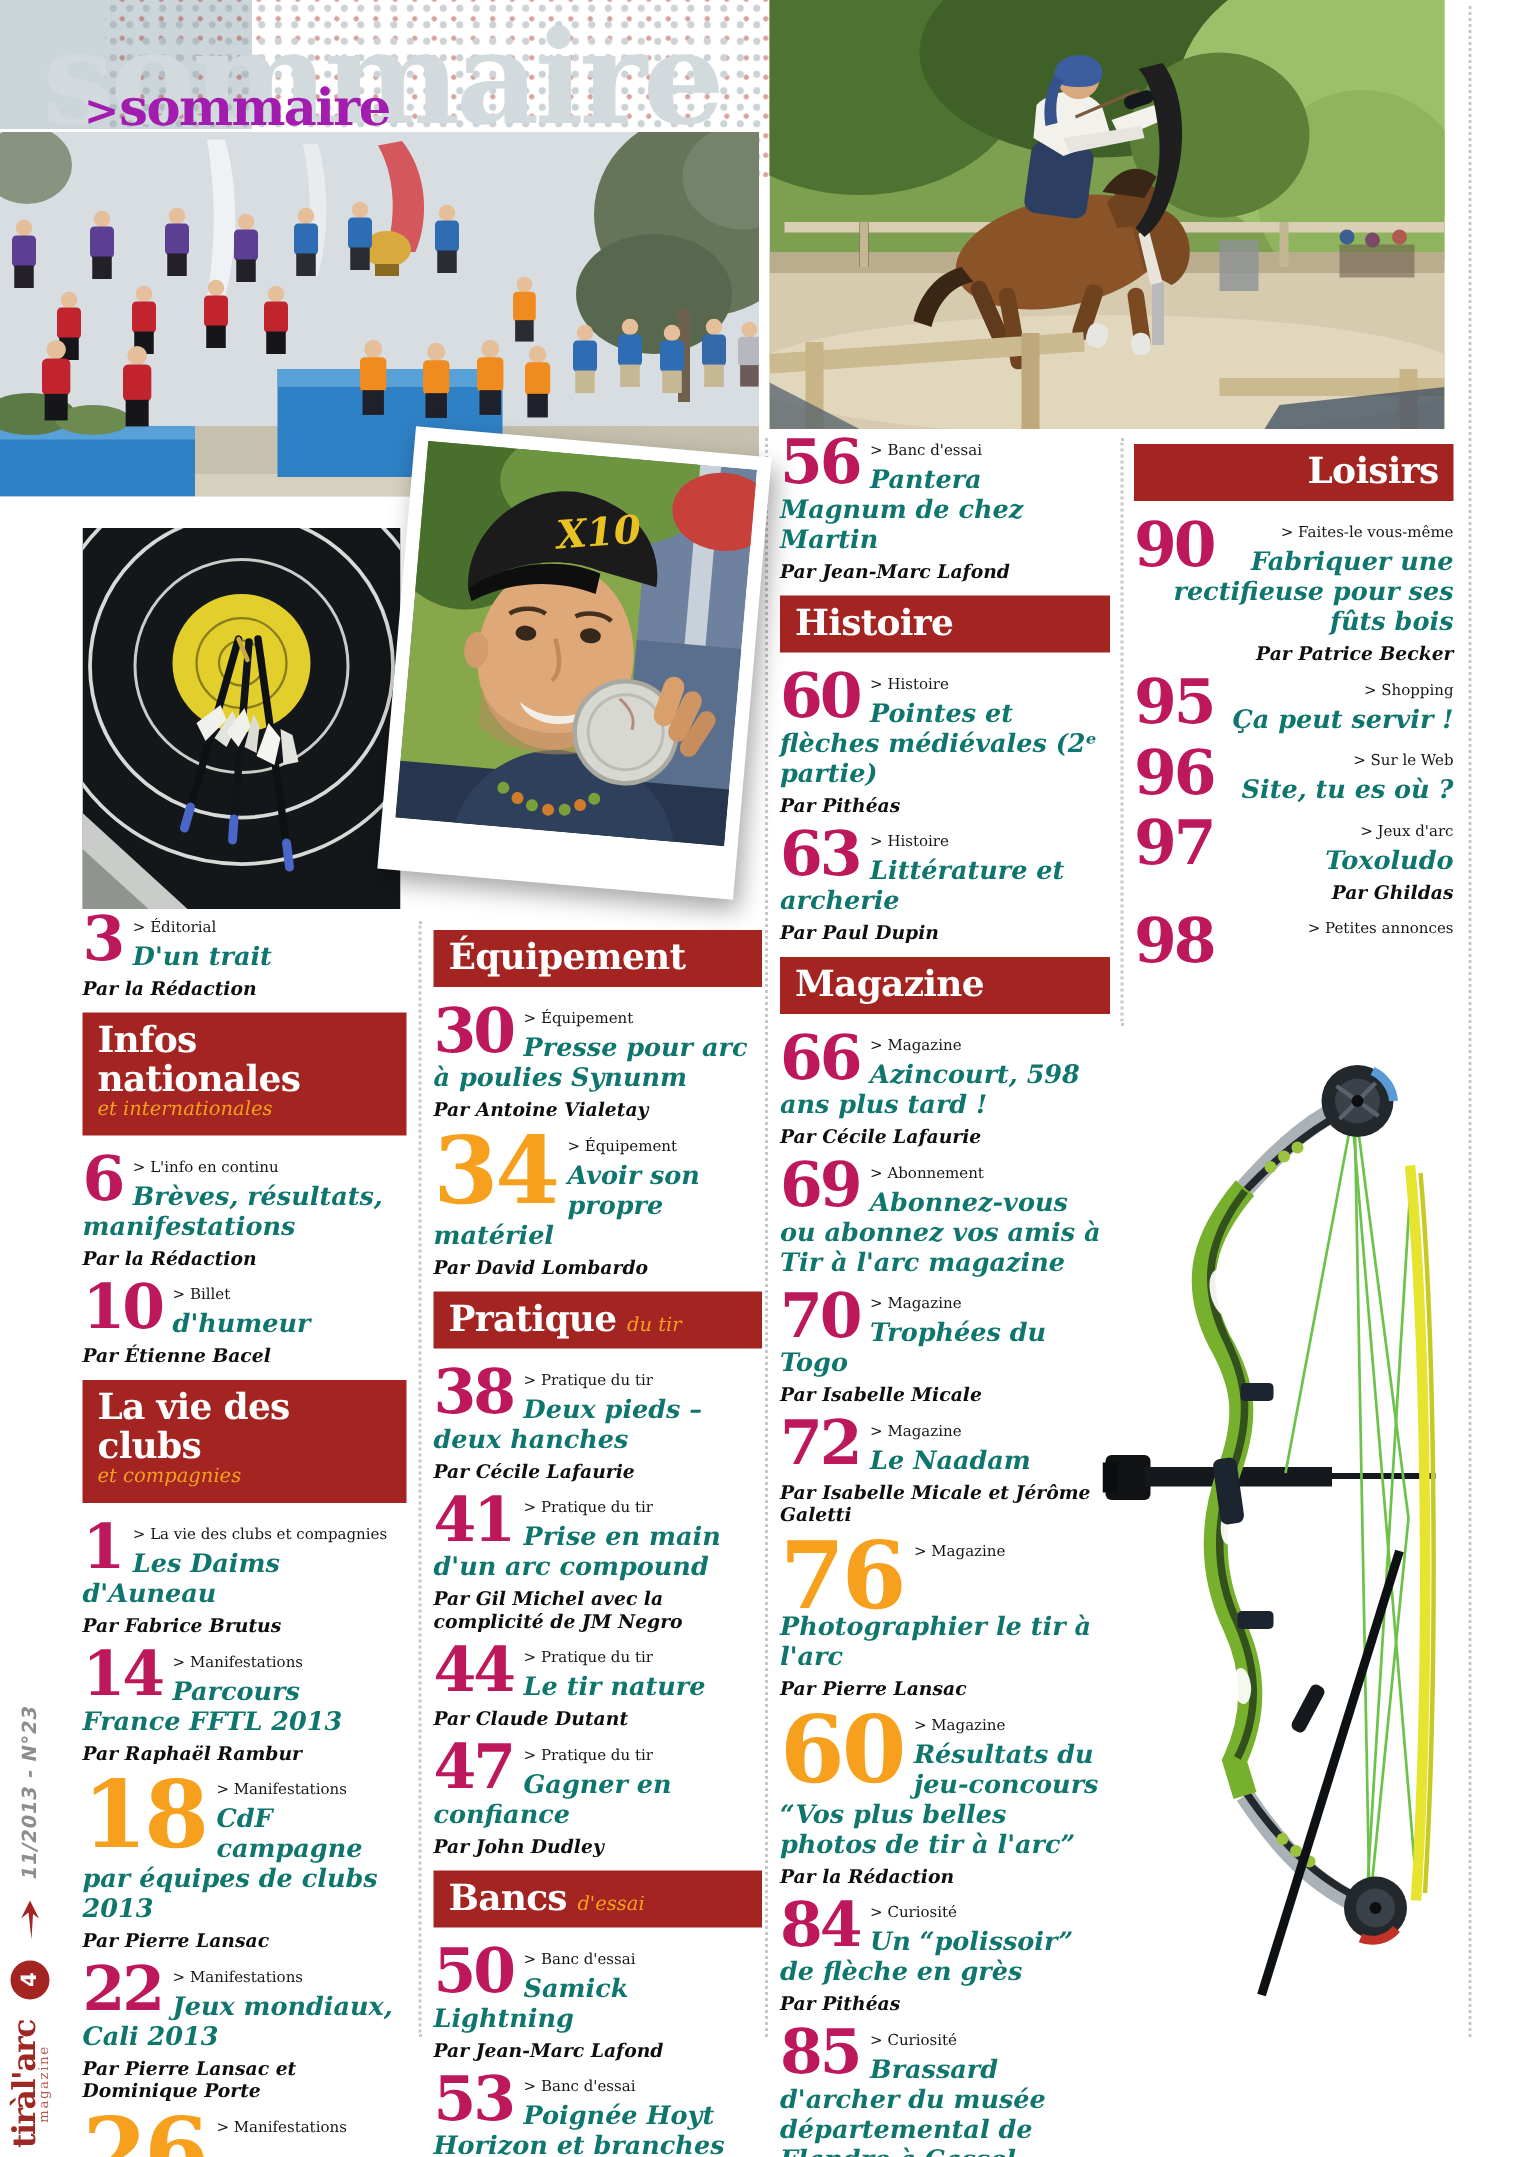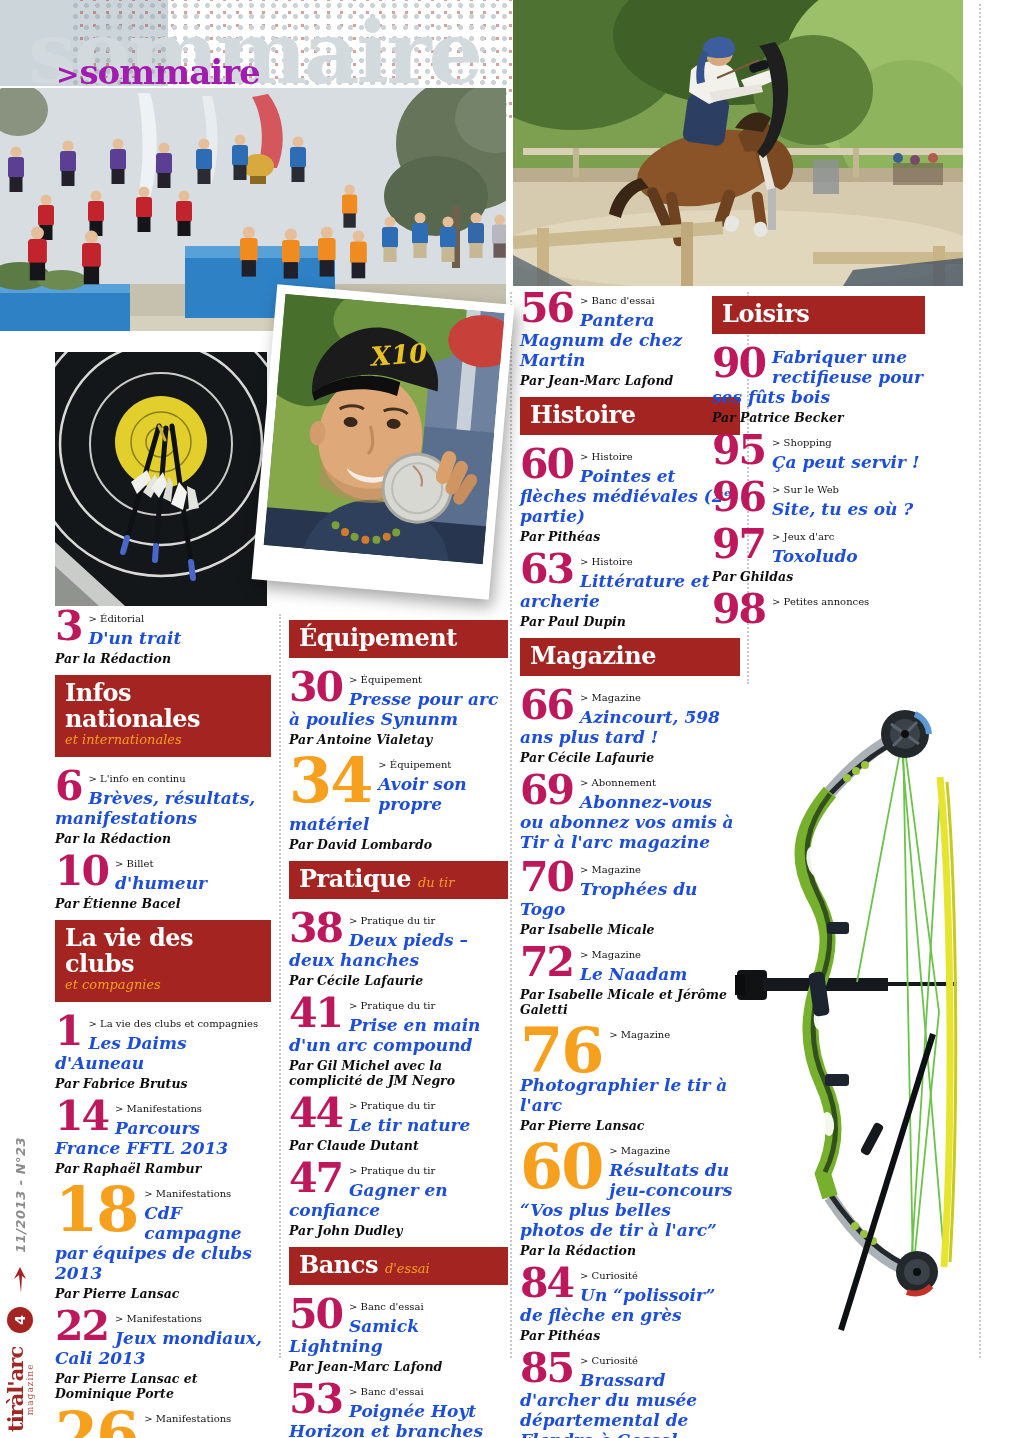--- a/index.html
+++ b/index.html
@@ -21,28 +21,28 @@
   .photo{z-index:2;}
   .photo svg{display:block;}
   .polaroid{left:264px;top:294px;width:238px;height:296px;transform:rotate(5deg);
     background:#fff;box-shadow:4px 7px 16px rgba(0,0,0,.35);padding:9px 9px 26px;z-index:4;
     box-sizing:border-box;}
   
   .col{position:absolute;z-index:5;}
   #col0{left:55px;top:610px;width:216px;}
   #col1{left:289px;top:616px;width:219px;}
   #col2{left:520px;top:292px;width:220px;}
-  #col3{left:712px;top:292px;width:213px;}
+  #col3{left:756px;top:292px;width:213px;text-align:right;}
   .entry{margin-bottom:9px;}
   .entry::after{content:"";display:block;clear:both;}
   .num{float:left;font-weight:bold;font-size:41px;line-height:33px;color:#be185d;
     margin-right:7px;letter-spacing:-2px;}
   .num.orange{color:#f6a01e;font-size:62px;line-height:49px;}
   .kicker{display:block;font-size:10px;line-height:18px;color:#141414;}
-  .title{font-size:17px;line-height:20px;font-weight:bold;font-style:italic;color:#1d4ed8;}
+  .title{font-size:17px;line-height:20px;font-weight:bold;font-style:italic;color:#0f766e;}
   .author{font-size:12.5px;line-height:15px;font-weight:bold;font-style:italic;
     color:#0e0e0e;margin-top:3px;}
   .sec{background:#a32421;color:#fff;padding:5px 10px 7px;margin:4px 0 13px;}
   .sec .b{font-weight:bold;font-size:24px;line-height:26px;letter-spacing:-.5px;}
   .sec .i{font-style:italic;font-size:13px;color:#f6a01e;}
   .sec span.i{margin-left:7px;}
   .sec div.i{line-height:20px;margin-top:-2px;}
   
   .vsep{position:absolute;width:0;border-left:2px dotted #c8c8c8;z-index:0;}
   
@@ -564,20 +564,21 @@
       <div class="entry">
         <span class="num ">85</span>
         <span class="kicker">&gt; Curiosité</span>
         <div class="title">Brassard d'archer du musée départemental de Flandre à Cassel</div>
       </div>
     </div>
   <div class="col" id="col3">
       <div class="sec"><span class="b">Loisirs</span></div>
       <div class="entry">
         <span class="num ">90</span>
+        <span class="kicker">&gt; Faites-le vous-même</span>
         <div class="title">Fabriquer une rectifieuse pour ses fûts bois</div>
         <div class="author">Par Patrice Becker</div>
       </div>
       <div class="entry">
         <span class="num ">95</span>
         <span class="kicker">&gt; Shopping</span>
         <div class="title">Ça peut servir !</div>
       </div>
       <div class="entry">
         <span class="num ">96</span>

